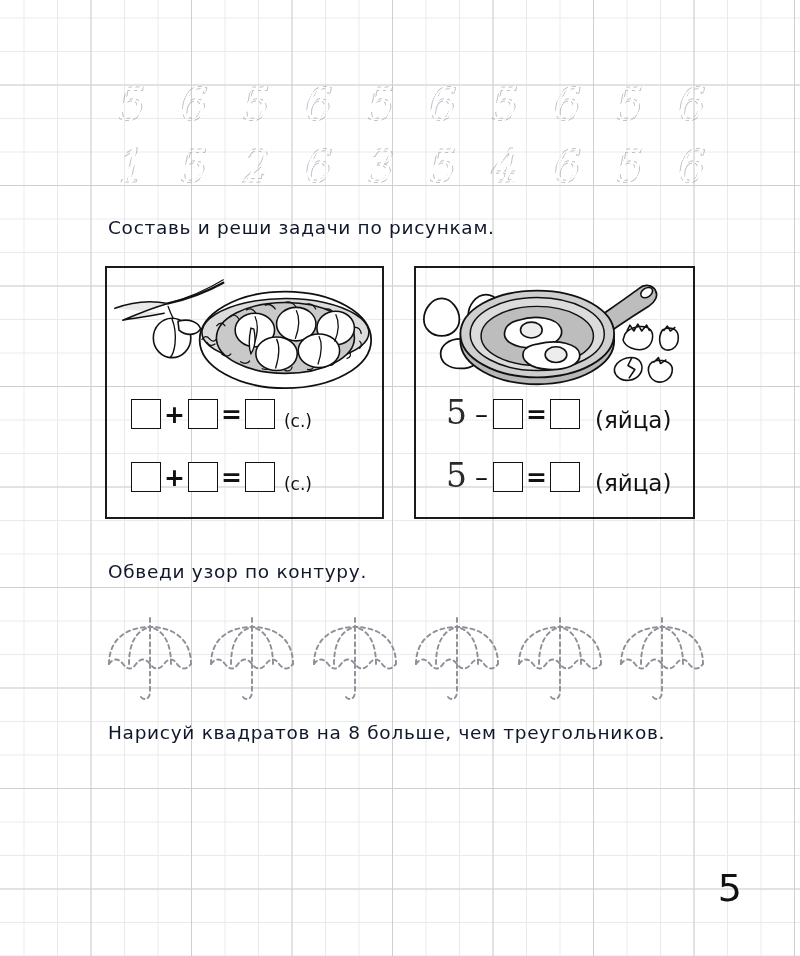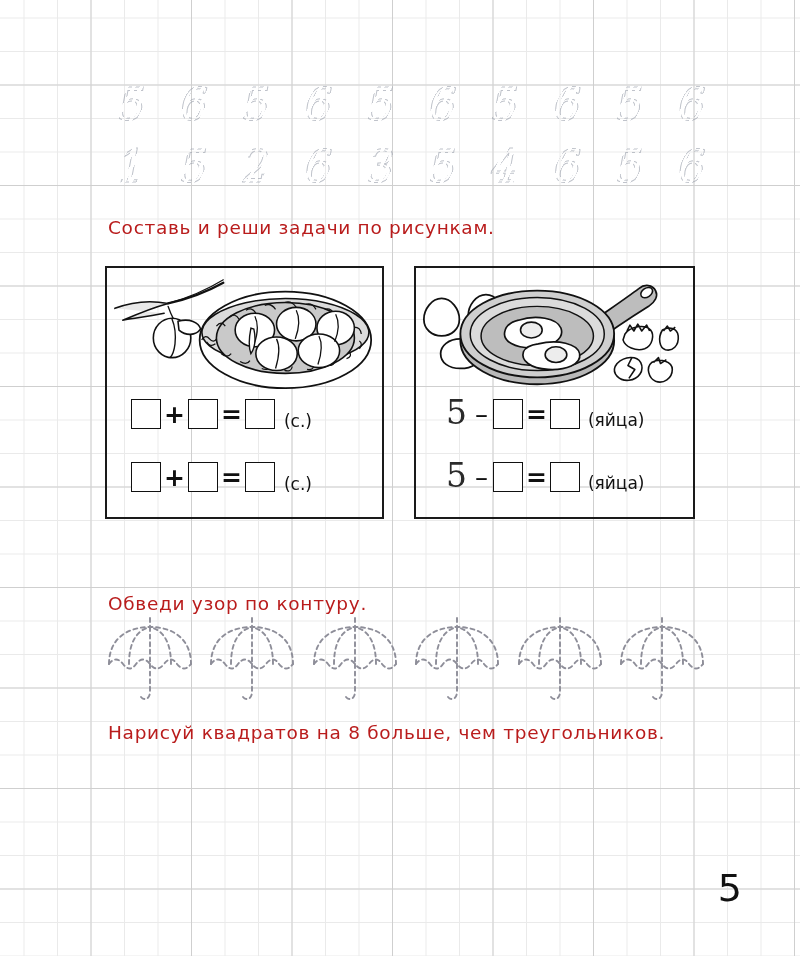--- a/index.html
+++ b/index.html
@@ -66,26 +66,26 @@
         118deg, #000 0px, #000 3.2px, transparent 3.2px, transparent 6.4px);
     mask-image: repeating-linear-gradient(
         118deg, #000 0px, #000 3.2px, transparent 3.2px, transparent 6.4px);
   }
 
   
   .instruction {
     position: absolute;
     left: 108px;
     font-size: 18.5px;
-    color: #b91c1c;
+    color: #0f172a;
     letter-spacing: 0.7px;
     white-space: nowrap;
   }
   #instr-1 { top: 217px; }
-  #instr-2 { top: 561px; margin-top: 32px; }
+  #instr-2 { top: 561px; }
   #instr-3 { top: 722px; }
 
   
   .panel {
     position: absolute;
     border: 2px solid #1a1a1a;
     box-sizing: border-box;
     background: transparent;
   }
   #panel-left  { left: 105px; top: 266px; width: 279px; height: 253px; }
@@ -140,21 +140,21 @@
   }
   .eq-unit {
     font-size: 17px;
     color: #111;
     margin-left: 9px;
     position: relative;
     top: 7px;
     flex: 0 0 auto;
     white-space: nowrap;
   }
-  #panel-right .eq-unit { font-size: 17px; top: 6px; margin-left: 8px; }
+  #panel-right .eq-unit { font-size: 23px; top: 6px; margin-left: 15px; }
 
   
   #umbrella-row {
     position: absolute;
     left: 104px;
     top: 606px;
     width: 604px;
     height: 100px;
     display: flex;
     justify-content: space-between;

